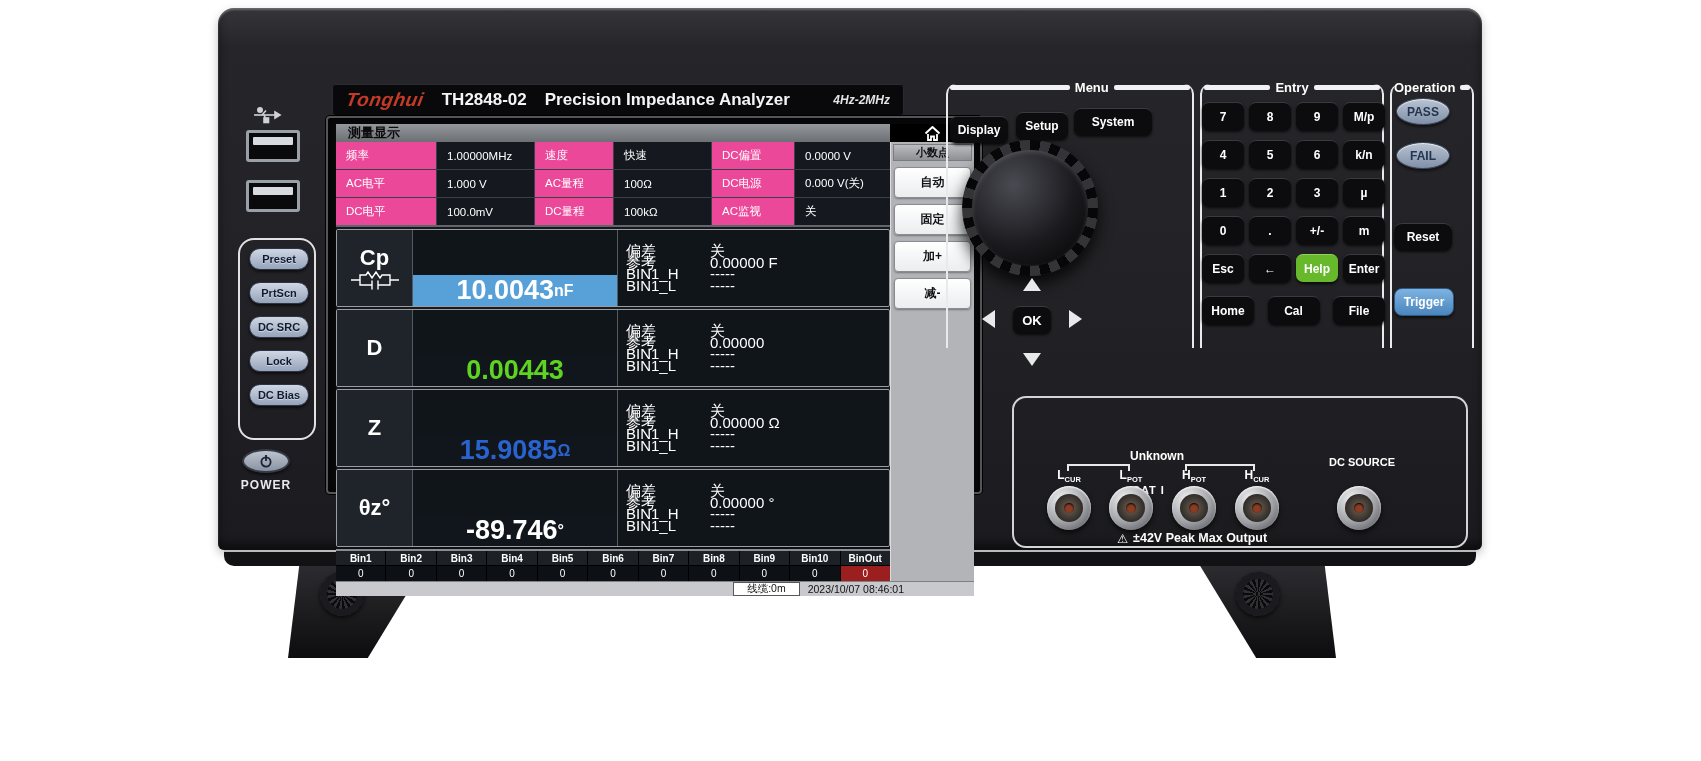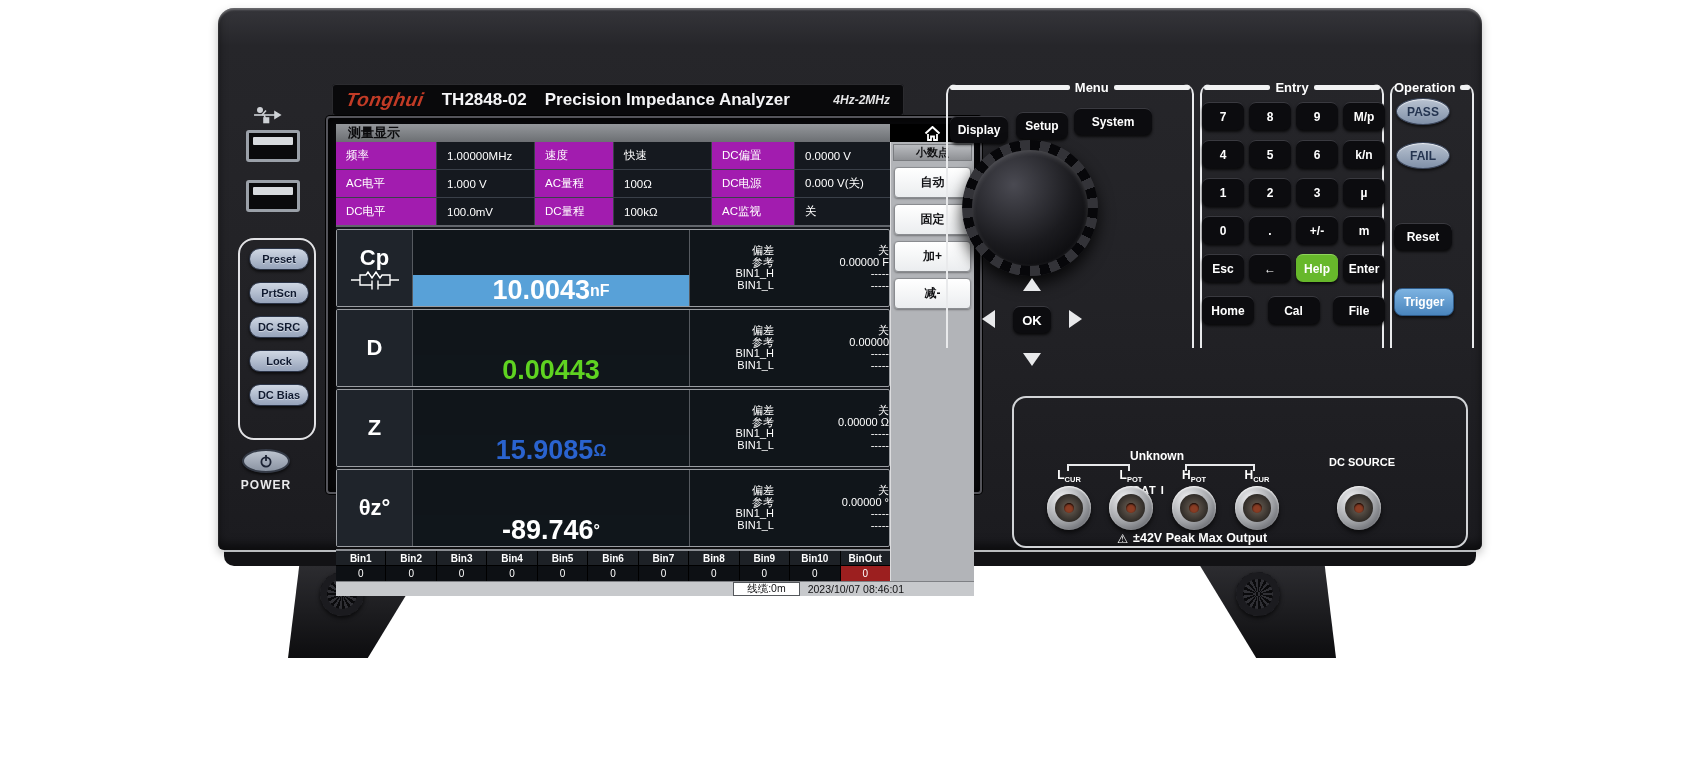--- a/index.html
+++ b/index.html
@@ -76,38 +76,38 @@
   .home-cell { flex:1; background:#000; display:flex; align-items:center; justify-content:center; cursor:pointer; }
   .lcd-body { flex:1; display:flex; }
   .lcd-main { width:554px; display:flex; flex-direction:column; }
   .lcd-side { flex:1; background:#b2b4b8; border-left:1px solid #dcdcde; display:flex; flex-direction:column; }
 
   .settings {
     display:grid; grid-template-columns:100px 97px 78px 97px 82px 100px; grid-auto-rows:27px;
     gap:1px; background:#3a4049; border-bottom:2px solid #62666c;
   }
   .s-cell { display:flex; align-items:center; padding-left:10px; font-size:11.5px; color:#fff; white-space:nowrap; }
-  .s-label { background:#a21caf; }
+  .s-label { background:#ec4899; }
   .s-value { background:#15191f; cursor:pointer; }
 
   .meas { flex:1; display:flex; flex-direction:column; padding:1px 0; }
   .meas-row {
     flex:1; display:flex; margin:1px 0; background:#10151a;
     border:1px solid #9a9da2; border-radius:2px; overflow:hidden;
   }
   .m-label {
     width:76px; background:#1f242b; border-right:1px solid #565a60; color:#fff;
     display:flex; flex-direction:column; align-items:center; justify-content:center; gap:1px;
   }
   .m-param { font-size:22px; font-weight:bold; line-height:1; }
-  .m-value { width:276px; display:flex; align-items:baseline; justify-content:center; gap:0; font-weight:bold; font-size:27px; align-items:center;margin-top:45px;}
+  .m-value { width:204px; display:flex; align-items:baseline; justify-content:center; gap:0; font-weight:bold; font-size:27px; align-items:center;margin-top:45px;}
   .m-unit { font-size:16px; font-weight:bold; }
   .m-info {
     flex:1; border-left:1px solid #565a60; display:grid; grid-template-columns:84px 1fr;
-    align-content:center; font-size:11px; line-height:11.5px; color:#fff; padding-left:0;text-align:right;
+    align-content:center; font-size:15px; line-height:11.5px; color:#fff; padding-left:8px;
   }
 
   .bins { display:grid; grid-template-columns:repeat(11,1fr); gap:1px; background:#000; border-top:2px solid #8a8d92; }
   .bin-h { background:#1d2126; color:#fff; font-size:10px; font-weight:bold; height:14px; display:flex; align-items:center; justify-content:center; }
   .bin-v { background:#0d1014; color:#fff; font-size:10px; height:15px; display:flex; align-items:center; justify-content:center; }
   .bin-v.binout { background:#9c1f1f; }
 
   .status {
     height:20px; background:#c7c9cc; border-top:1px solid #7e8084;
     display:flex; align-items:center; justify-content:flex-end; gap:8px; padding-right:70px;

